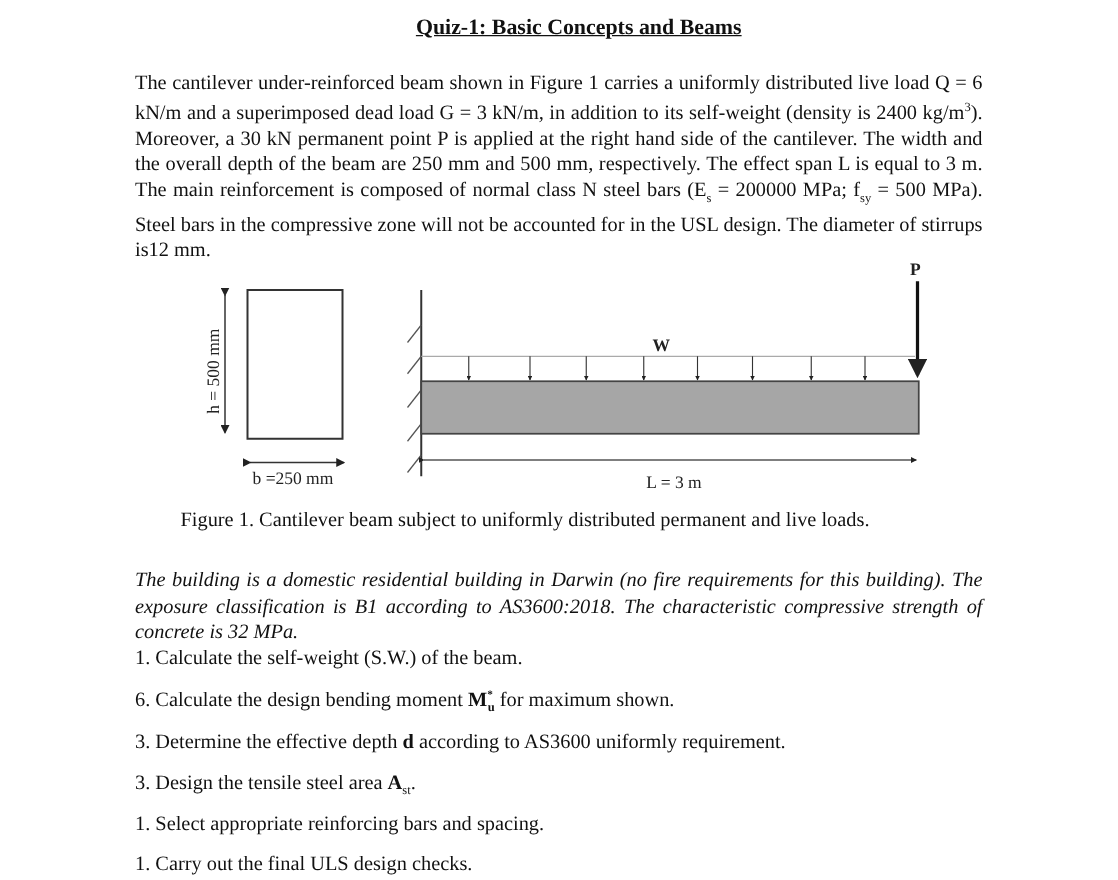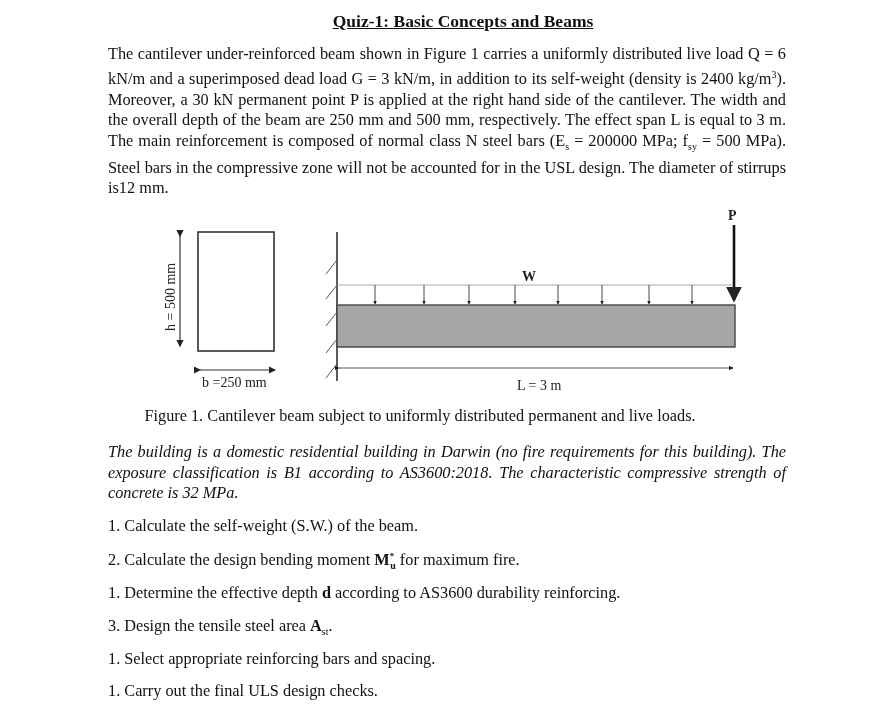--- a/index.html
+++ b/index.html
@@ -2,21 +2,21 @@
 <html><head>
 <meta charset="utf-8">
 <style>
   html, body { margin: 0; padding: 0; background: #ffffff; }
   body { width: 894px; height: 704px; position: relative; overflow: hidden;
          font-family: "Liberation Serif", serif; color: #111; }
   .title { position: absolute; left: 0; width: 894px; top: 11px; text-align: center;
            font-weight: bold; font-size: 17.5px; padding-left: 16px; }
   .title span { text-decoration: underline; }
   .para { position: absolute; left: 108px; width: 678px; font-size: 16.3px; line-height: 20.6px;
-          text-align: justify; }
+          text-align: justify; margin-top: 12px; }
   .p1 { top: 44px; }
   .p2 { top: 442px; font-style: italic; }
   .caption { position: absolute; left: 0; width: 840px; top: 406px; text-align: center; font-size: 16.3px; }
   .q { position: absolute; left: 108px; font-size: 16.3px; white-space: nowrap; }
   svg text { font-family: "Liberation Serif", serif; }
 </style>
 </head>
 <body>
 
 <div class="title"><span>Quiz-1: Basic Concepts and Beams</span></div>
@@ -68,17 +68,17 @@
 
   <line x1="339" y1="368" x2="733" y2="368" stroke="#555" stroke-width="1.2" marker-start="url(#ahs)" marker-end="url(#ahs)"></line>
   <text x="517" y="390" font-size="14" fill="#222">L = 3 m</text>
 </svg>
 
 <div class="caption">Figure 1. Cantilever beam subject to uniformly distributed permanent and live loads.</div>
 
 <div class="para p2">The building is a domestic residential building in Darwin (no fire requirements for this building). The exposure classification is B1 according to AS3600:2018. The characteristic compressive strength of concrete is 32 MPa.</div>
 
 <div class="q" style="top:516px">1. Calculate the self-weight (S.W.) of the beam.</div>
-<div class="q" style="top:550px"><span>2. Calculate the design bending moment </span><b>M</b><sup style="font-size:9px;font-weight:bold">*</sup><sub style="font-size:10px;font-weight:bold;margin-left:-4px">u</sub><span> for maximum fire.</span></div>
-<div class="q" style="top:583px"><span>1. Determine the effective depth </span><b>d</b><span> according to AS3600 durability reinforcing.</span></div>
+<div class="q" style="top:550px"><span>6. Calculate the design bending moment </span><b>M</b><sup style="font-size:9px;font-weight:bold">*</sup><sub style="font-size:10px;font-weight:bold;margin-left:-4px">u</sub><span> for maximum shown.</span></div>
+<div class="q" style="top:583px"><span>3. Determine the effective depth </span><b>d</b><span> according to AS3600 uniformly requirement.</span></div>
 <div class="q" style="top:616px"><span>3. Design the tensile steel area </span><b>A</b><sub style="font-size:10px;font-weight:normal">st</sub><span>.</span></div>
 <div class="q" style="top:649px">1. Select appropriate reinforcing bars and spacing.</div>
 <div class="q" style="top:681px">1. Carry out the final ULS design checks.</div>
 
 </body></html>

